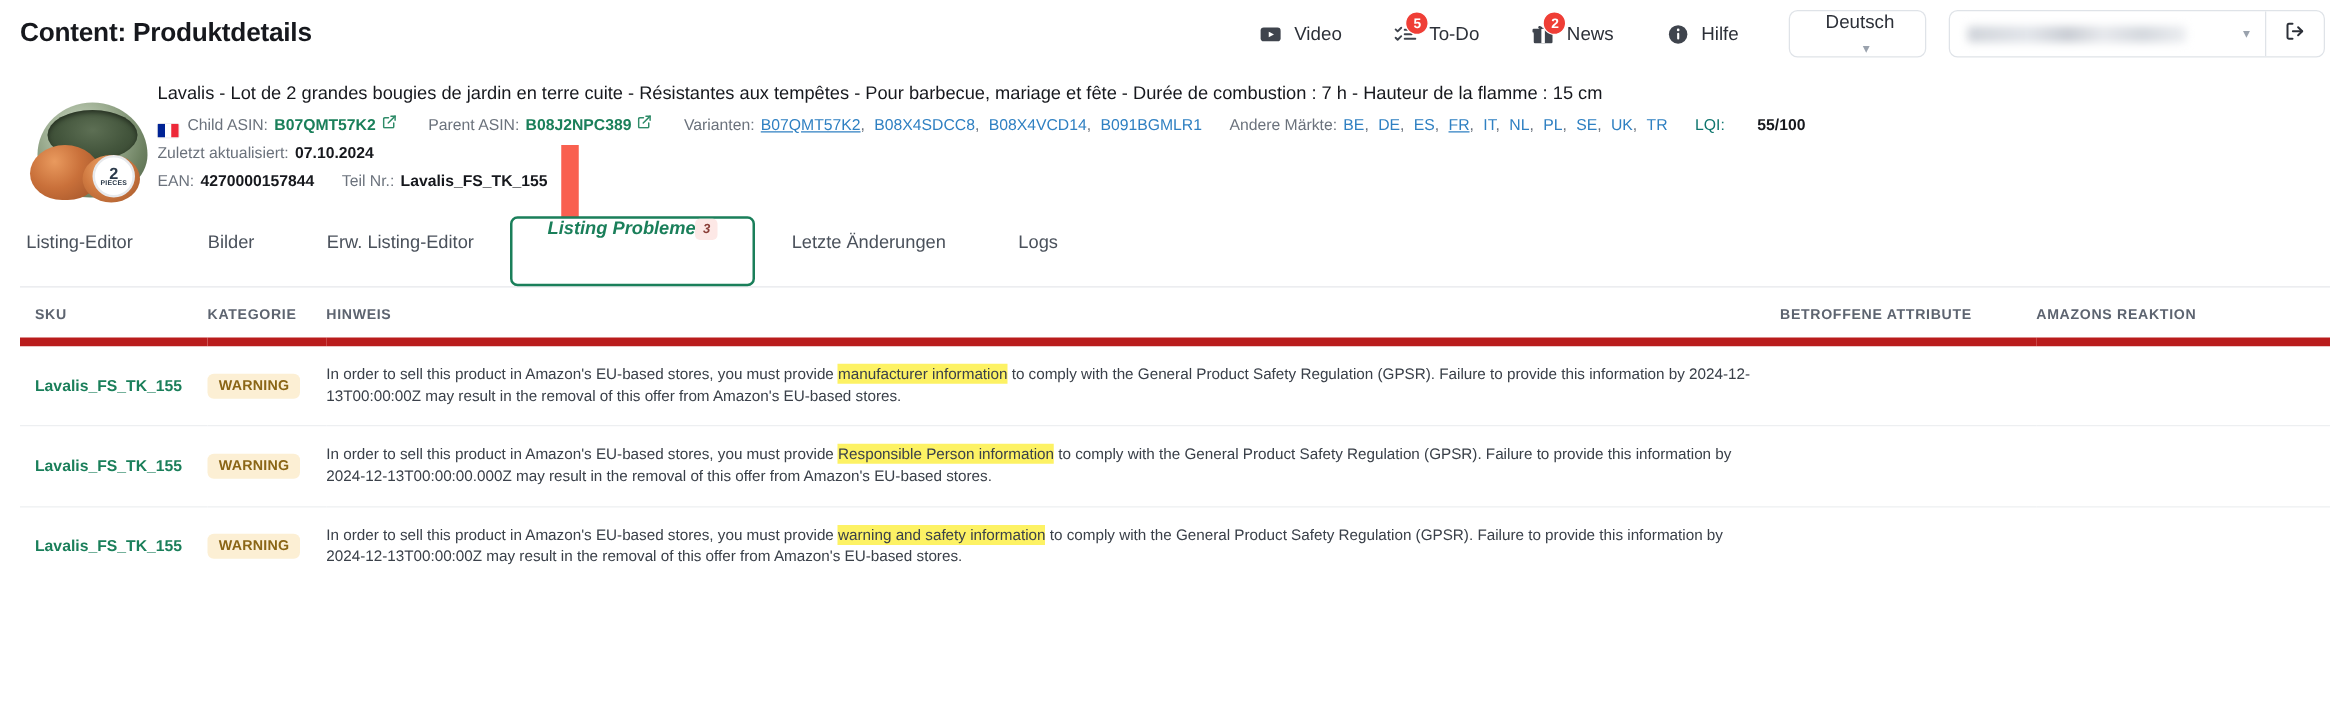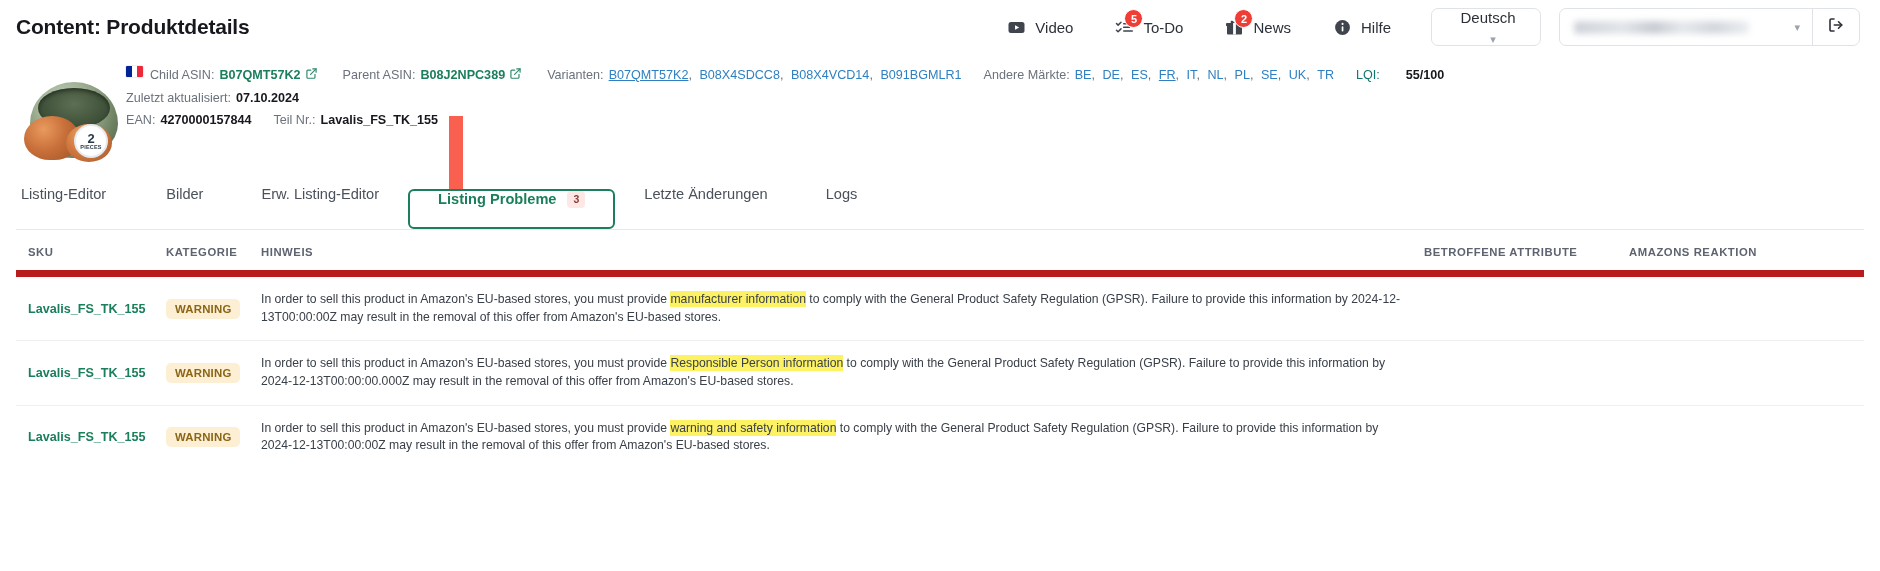--- a/index.html
+++ b/index.html
@@ -199,21 +199,21 @@
   }
   .prod-title {
     font-size: 14.6px;
     color: #16181d;
     line-height: 1.35;
     margin-bottom: 5px;
     white-space: nowrap;
   }
   .meta-row {
     display: flex;
-    align-items: flex-start;
+    align-items: flex-end;
     flex-wrap: wrap;
     font-size: 12.6px;
     color: #6b727c;
     line-height: 1.55;
   }
   .meta-row.r1 { gap: 0; margin-bottom: 3px; }
   .flag {
     width: 17px; height: 11px;
     display: inline-flex;
     flex: none;
@@ -296,25 +296,25 @@
     white-space: nowrap;
     background: transparent;
     border: 1px solid transparent;
   }
   .tab:first-child { padding-left: 4px; padding-right: 30px; }
   .tab.active {
     color: #1a7f5a;
     font-weight: 700;
     border: 2px solid #1a7f5a;
     border-radius: 6px;
-    height: 40px;
+    height: 56px;
     background: #fff;
     position: relative;
     z-index: 2;
-    gap: 11px;
+    font-style: italic;
   }
   .tab-badge {
     background: #fde8e6;
     color: #8a3d36;
     font-size: 10.5px;
     border-radius: 4px;
     padding: 2px 6px;
     font-weight: 600;
     line-height: 1.2;
   }
@@ -467,20 +467,21 @@
       <div class="terracotta"></div>
       <div class="terracotta2"></div>
       <div class="badge-circle">
         <span class="badge-num">2</span>
         <span class="badge-word">PIECES</span>
       </div>
     </div>
   </div>
 
   <div class="product-info">
+    <div class="prod-title">Lavalis - Lot de 2 grandes bougies de jardin en terre cuite - Résistantes aux tempêtes - Pour barbecue, mariage et fête - Durée de combustion : 7 h - Hauteur de la flamme : 15 cm</div>
 
     <div class="meta-row r1">
       <span class="flag">
           <i class="fl-b"></i>
           <i class="fl-w"></i>
           <i class="fl-r"></i>
         </span>
 
       <span class="grp">
         <span class="meta-label">Child ASIN:</span>

